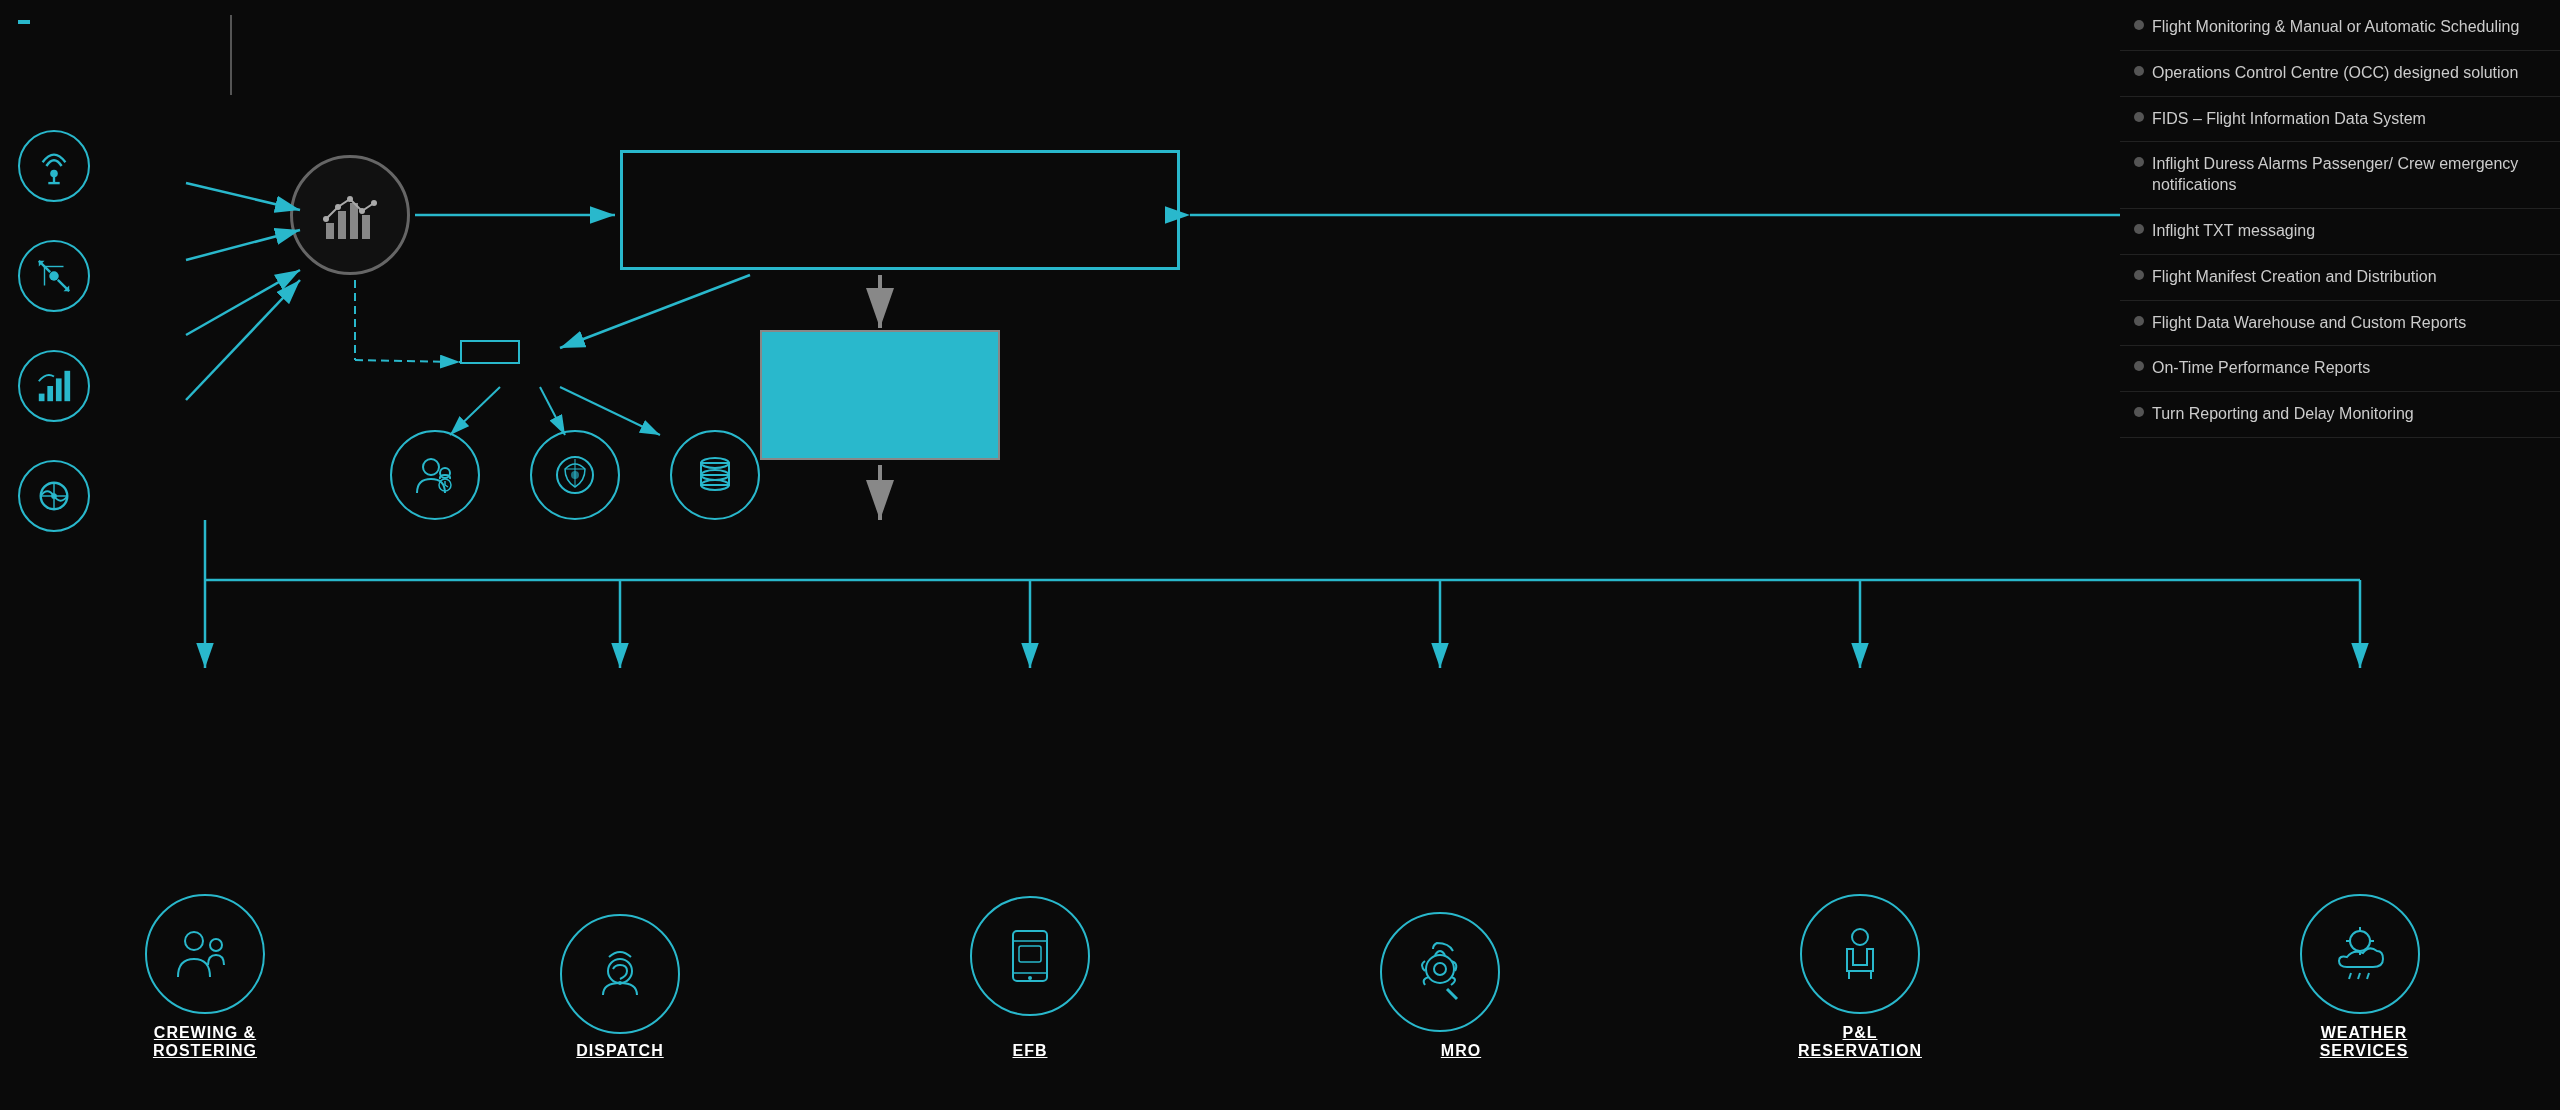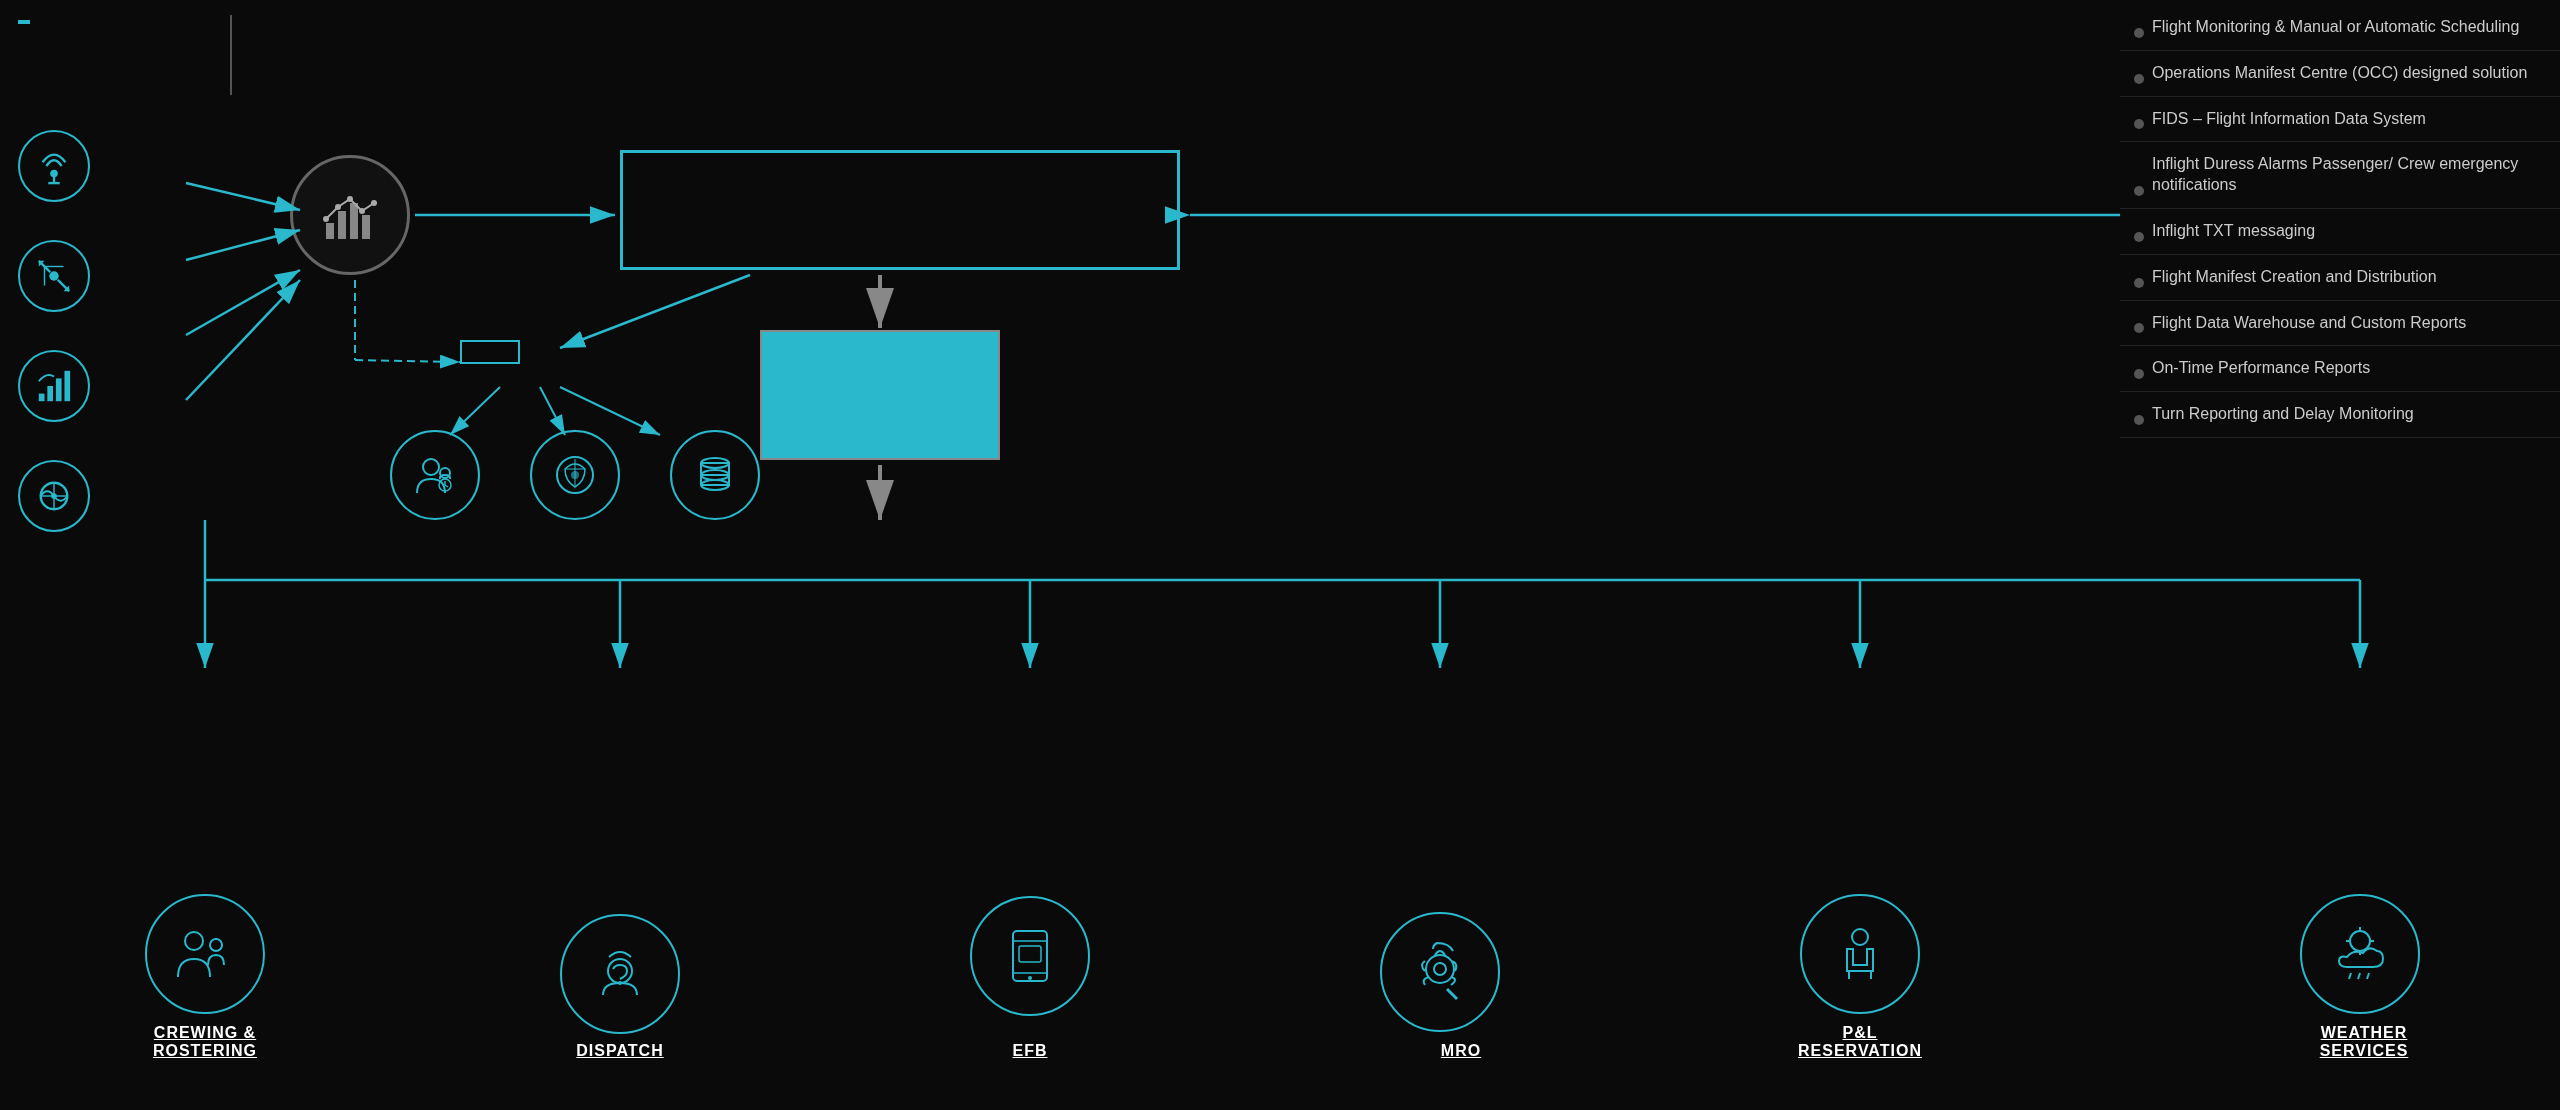--- a/index.html
+++ b/index.html
@@ -228,21 +228,21 @@
 
     
     .right-list {
       position: absolute;
       top: 5px;
       right: 0px;
       width: 440px;
     }
     .right-list-item {
       display: flex;
-      align-items: flex-end;
+      align-items: flex-start;
       gap: 8px;
       padding: 12px 14px;
       border-bottom: 1px solid #222;
     }
     .bullet-dot {
       width: 10px;
       height: 10px;
       border-radius: 50%;
       background: #555;
       flex-shrink: 0;
@@ -451,21 +451,21 @@
   <div class="xdi-sub" style="white-space:pre-line;"></div>
 </div>
 
 <div class="right-list" id="right-list">
     <div class="right-list-item">
       <div class="bullet-dot"></div>
       <span class="right-list-text">Flight Monitoring &amp; Manual or Automatic Scheduling</span>
     </div>
     <div class="right-list-item">
       <div class="bullet-dot"></div>
-      <span class="right-list-text">Operations Manifest Centre (OCC) designed solution</span>
+      <span class="right-list-text">Operations Control Centre (OCC) designed solution</span>
     </div>
     <div class="right-list-item">
       <div class="bullet-dot"></div>
       <span class="right-list-text">FIDS – Flight Information Data System</span>
     </div>
     <div class="right-list-item">
       <div class="bullet-dot"></div>
       <span class="right-list-text">Inflight Duress Alarms Passenger/ Crew emergency notifications</span>
     </div>
     <div class="right-list-item">

